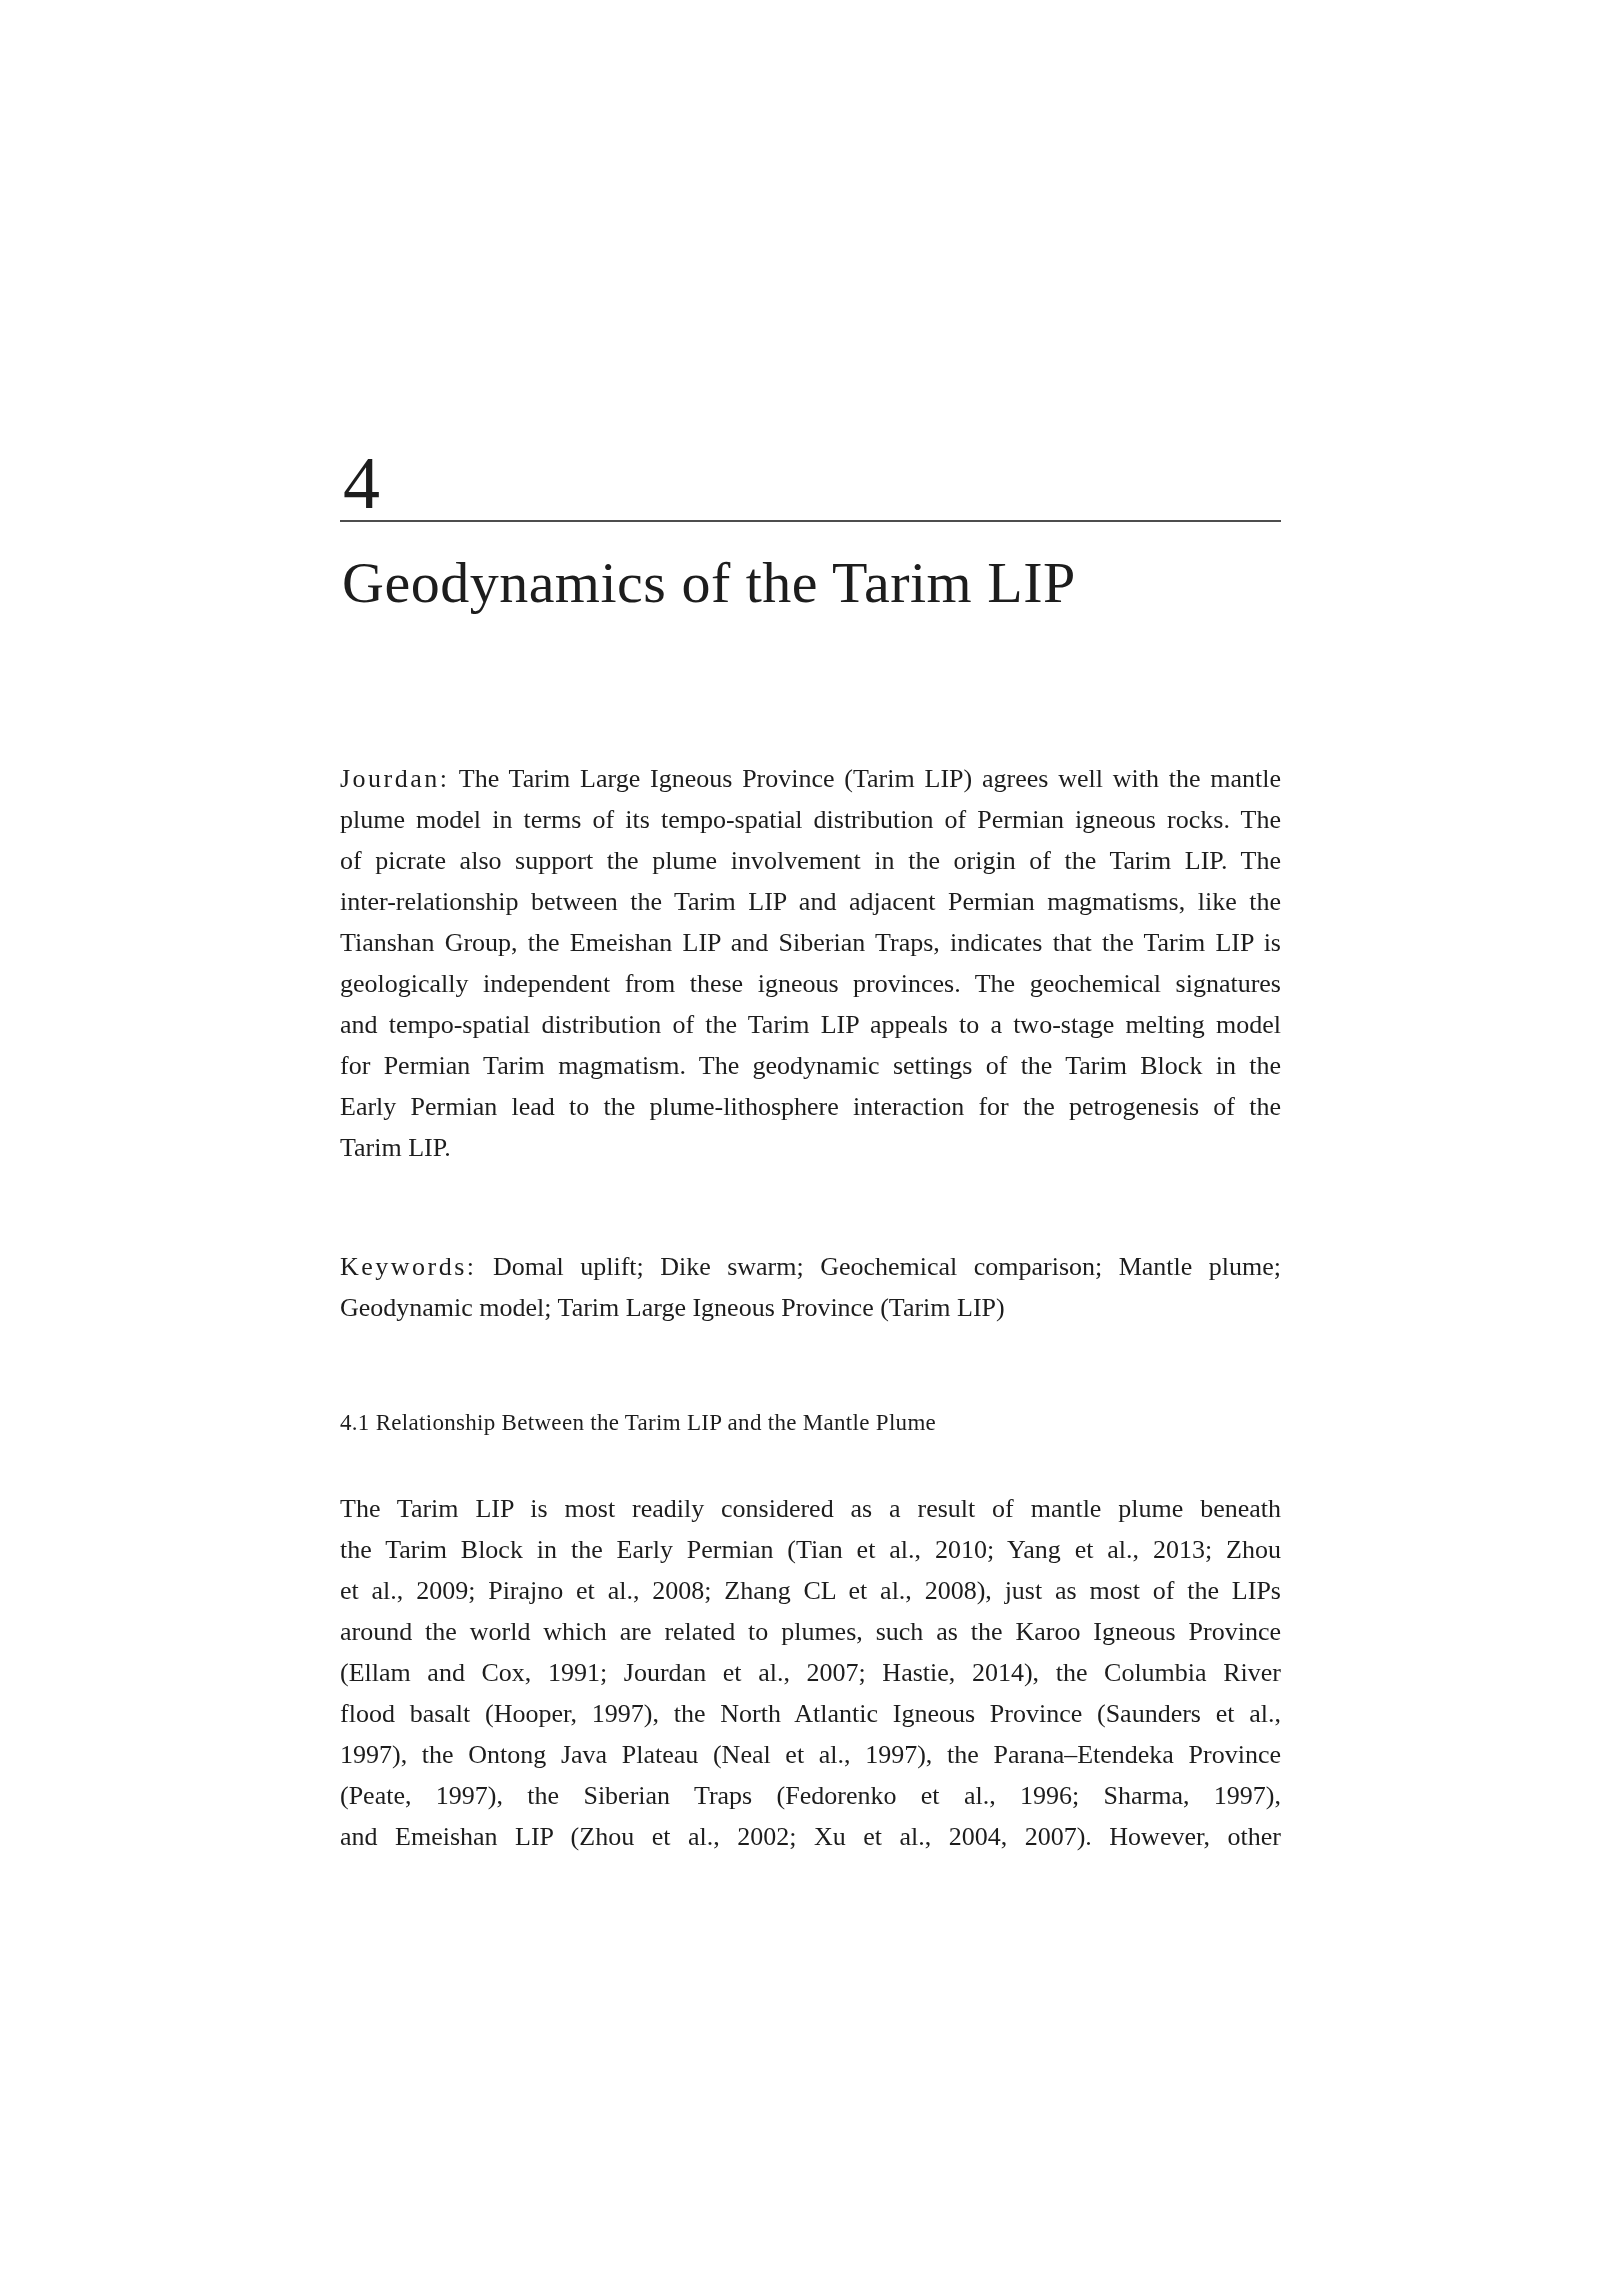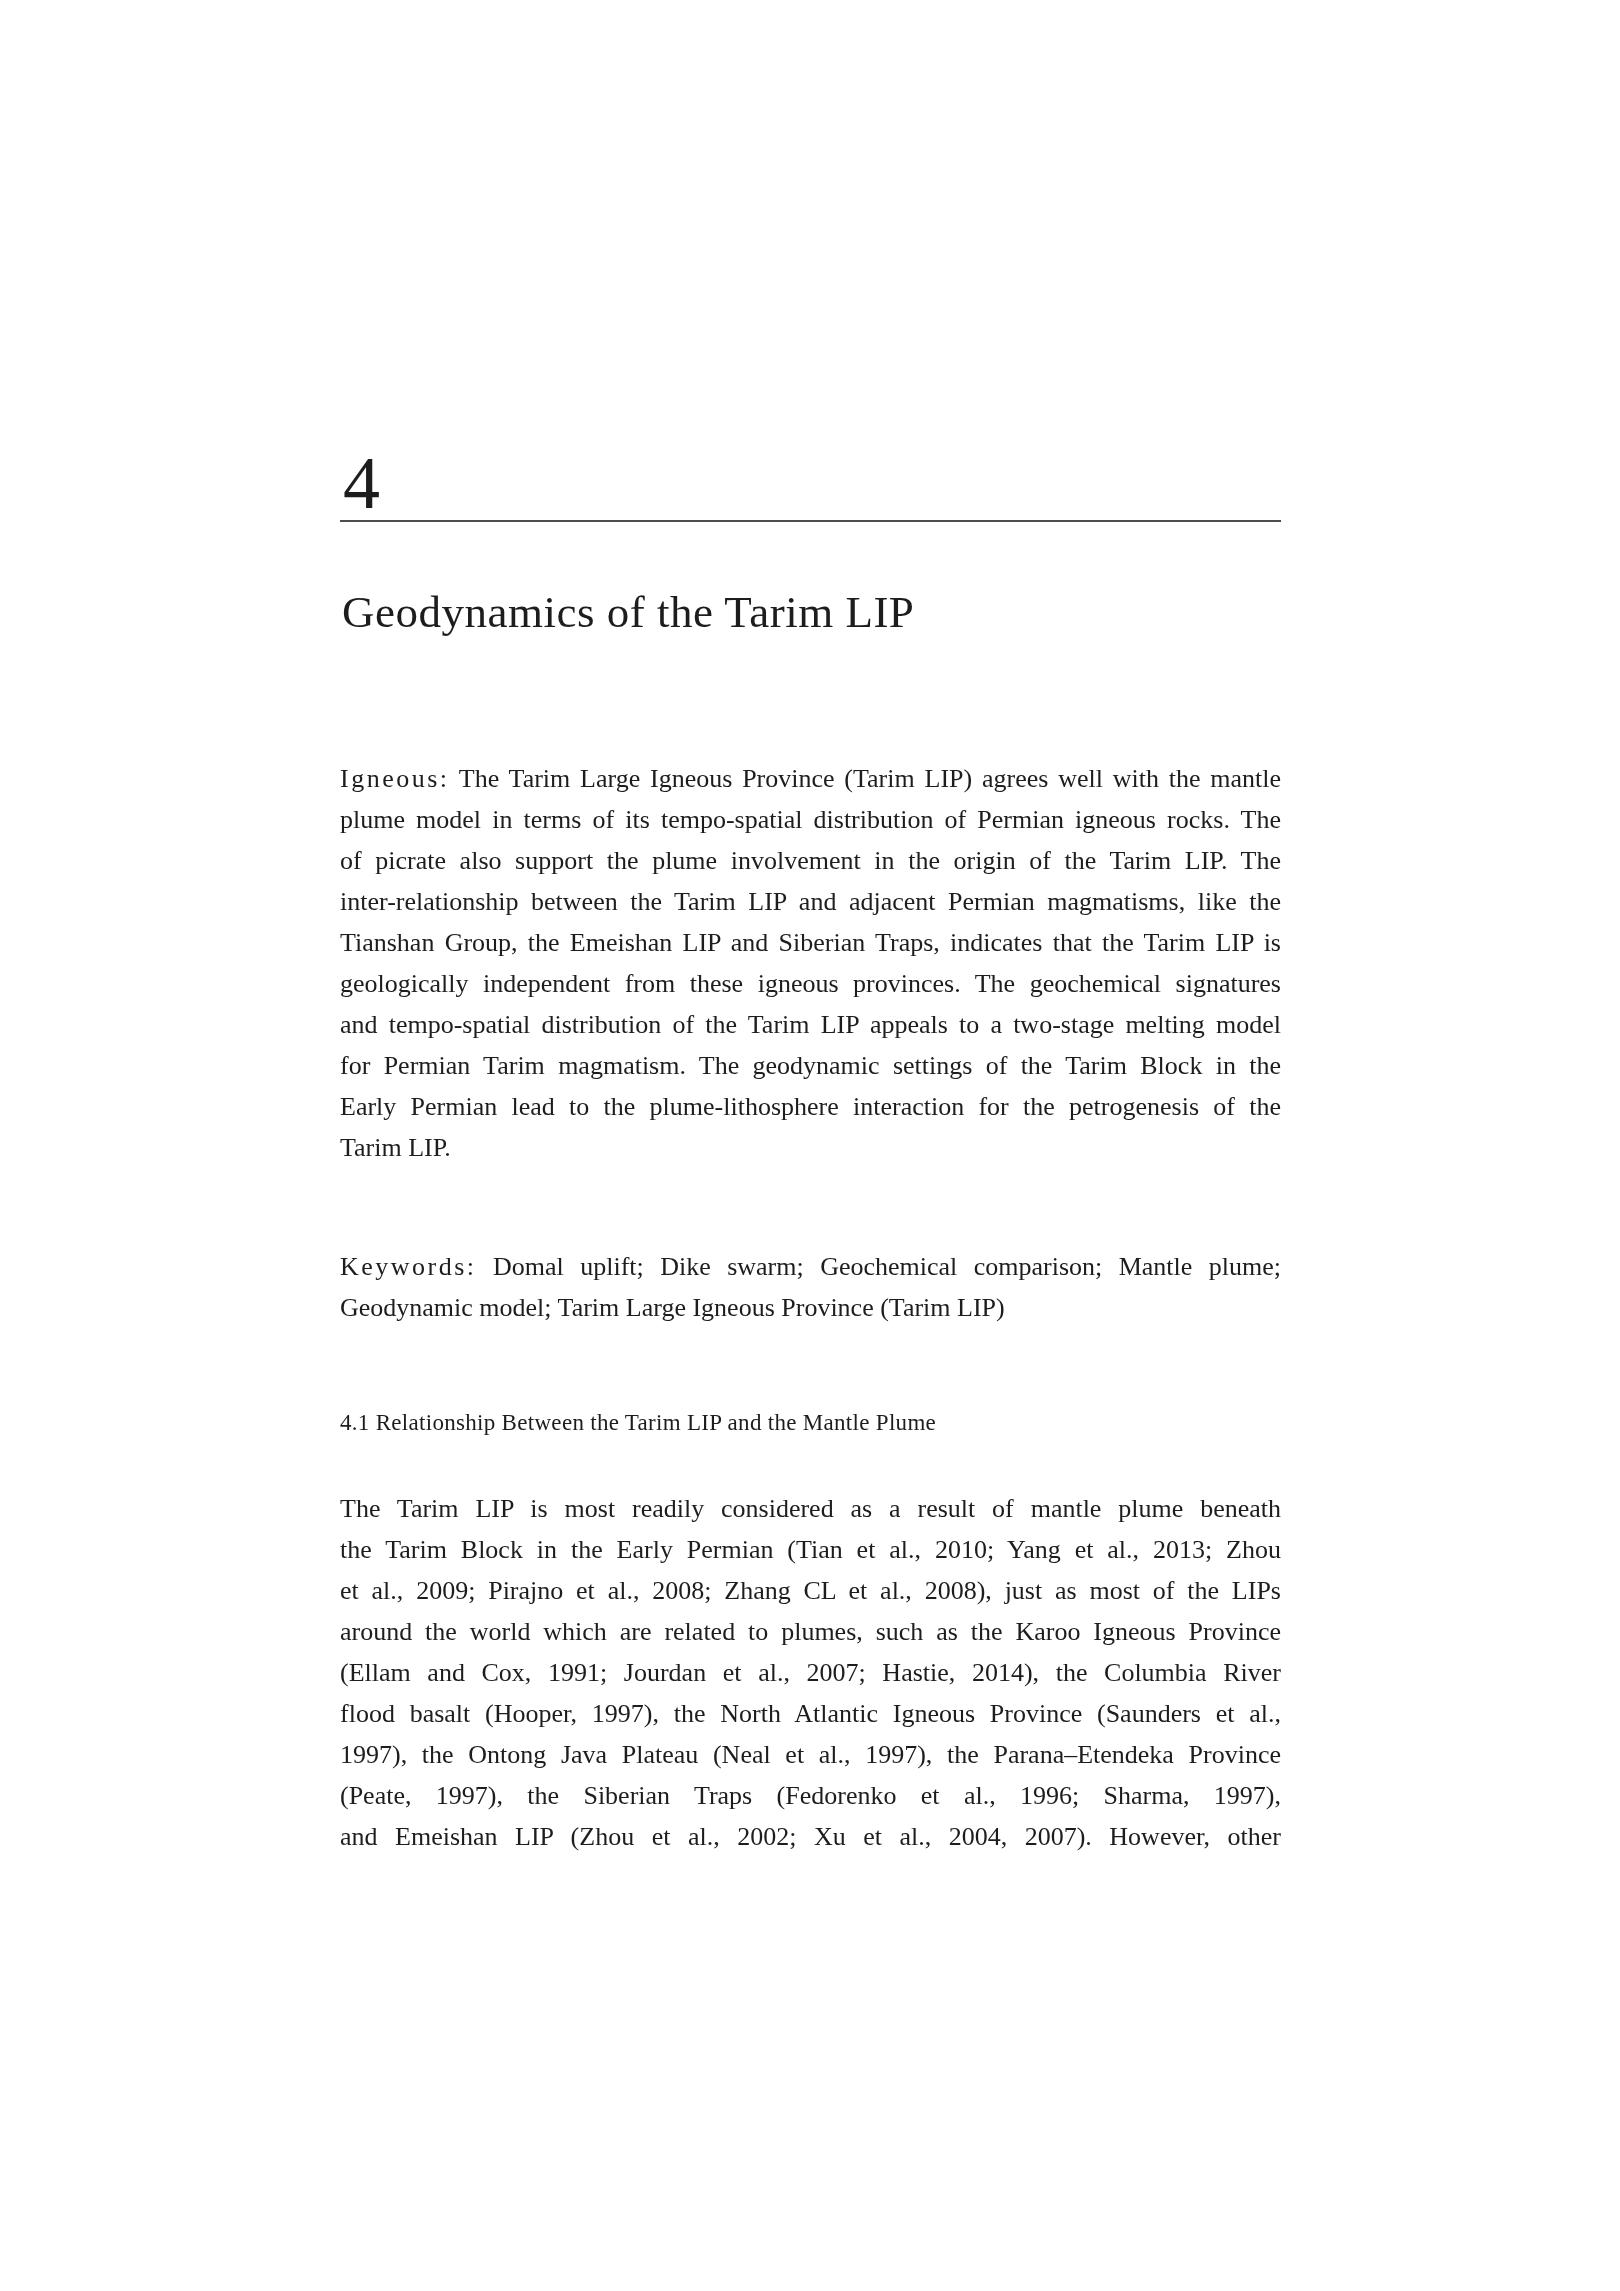--- a/index.html
+++ b/index.html
@@ -28,23 +28,23 @@
     position: absolute;
     left: 340px;
     top: 520px;
     width: 941px;
     height: 2px;
     background: #4d4d4d;
   }
   .chapter-title {
     position: absolute;
     left: 342px;
-    top: 585px;
+    top: 548px;
     width: 941px;
-    font-size: 45px;
+    font-size: 58px;
     line-height: 1.2;
     font-weight: normal;
     margin: 0;
     letter-spacing: 0.5px;
   }
   .para {
     position: absolute;
     left: 340px;
     width: 941px;
     font-size: 26px;
@@ -82,21 +82,21 @@
 
 <div class="page">
 
   <div class="chapter-number">4</div>
 
   <div class="chapter-rule"></div>
 
   <h1 class="chapter-title">Geodynamics of the Tarim LIP</h1>
 
   <div class="para" id="abstract-block">
-      <div class="line"><span class="lead">Igneous:</span> The Tarim Large Igneous Province (Tarim LIP) agrees well with the mantle</div>
+      <div class="line"><span class="lead">Jourdan:</span> The Tarim Large Igneous Province (Tarim LIP) agrees well with the mantle</div>
       <div class="line">plume model in terms of its tempo-spatial distribution of Permian igneous rocks. The</div>
       <div class="line">of picrate also support the plume involvement in the origin of the Tarim LIP. The</div>
       <div class="line">inter-relationship between the Tarim LIP and adjacent Permian magmatisms, like the</div>
       <div class="line">Tianshan Group, the Emeishan LIP and Siberian Traps, indicates that the Tarim LIP is</div>
       <div class="line">geologically independent from these igneous provinces. The geochemical signatures</div>
       <div class="line">and tempo-spatial distribution of the Tarim LIP appeals to a two-stage melting model</div>
       <div class="line">for Permian Tarim magmatism. The geodynamic settings of the Tarim Block in the</div>
       <div class="line">Early Permian lead to the plume-lithosphere interaction for the petrogenesis of the</div>
       <div class="line last">Tarim LIP.</div>
     </div>

